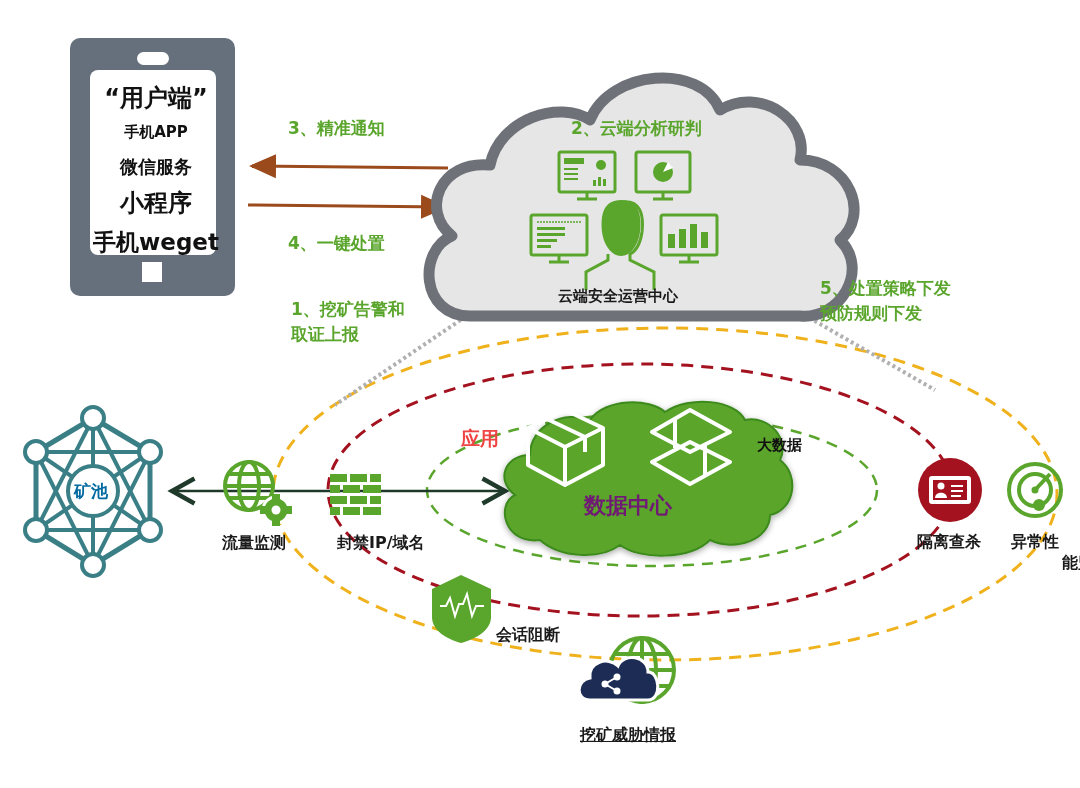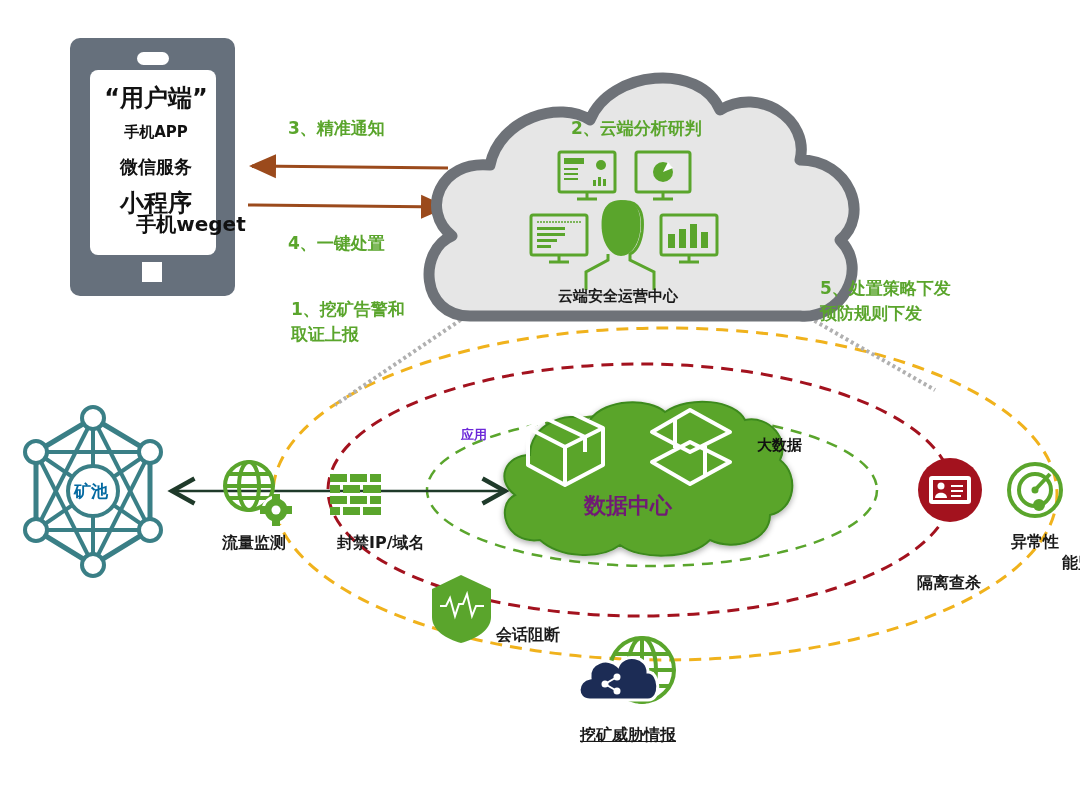--- a/index.html
+++ b/index.html
@@ -210,36 +210,36 @@
     <line x1="1035" y1="490" x2="1050" y2="474" stroke-width="4"></line>
     <circle cx="1035" cy="490" r="3.5" fill="#5aa52c" stroke="none"></circle>
     <circle cx="1039" cy="505" r="6" fill="#5aa52c" stroke="none"></circle>
   </g>
 </svg>
 
 <div class="phone-text" style="top:82px;font-size:24px;">“用户端”</div>
 <div class="phone-text" style="top:123px;font-size:15px;">手机APP</div>
 <div class="phone-text" style="top:155px;font-size:18px;">微信服务</div>
 <div class="phone-text" style="top:187px;font-size:24px;">小程序</div>
-<div class="phone-text" style="top:211px;font-size:20px;margin-left:35px;">手机weget</div>
+<div class="phone-text" style="top:227px;font-size:23px;">手机weget</div>
 
 <div class="lbl g" style="left:288px;top:117px;">3、精准通知</div>
 <div class="lbl g" style="left:288px;top:213px;margin-top:19px;">4、一键处置</div>
 <div class="lbl g" style="left:571px;top:117px;">2、云端分析研判</div>
 <div class="lbl k" style="left:558px;top:287px;font-size:15px;">云端安全运营中心</div>
 <div class="lbl g" style="left:291px;top:298px;">1、挖矿告警和</div>
 <div class="lbl g" style="left:291px;top:323px;">取证上报</div>
 <div class="lbl g" style="left:820px;top:277px;">5、处置策略下发</div>
 <div class="lbl g" style="left:820px;top:302px;">预防规则下发</div>
 
 <div class="lbl" style="left:74px;top:480px;font-size:17px;color:#0369a1;">矿池</div>
 
-<div class="lbl" style="left:461px;top:426px;font-size:13px;color:#6d28d9;">应用</div>
+<div class="lbl" style="left:461px;top:426px;font-size:19px;color:#ef4444;">应用</div>
 <div class="lbl" style="left:757px;top:436px;font-size:15px;color:#111;">大数据</div>
 <div class="lbl" style="left:584px;top:491px;font-size:22px;color:#701a75;">数据中心</div>
 
 <div class="lbl k" style="left:222px;top:533px;">流量监测</div>
 <div class="lbl k" style="left:337px;top:533px;">封禁IP/域名</div>
 <div class="lbl k" style="left:496px;top:625px;">会话阻断</div>
 <div class="lbl k" style="left:580px;top:725px;text-decoration:underline;">挖矿威胁情报</div>
-<div class="lbl k" style="left:917px;top:532px;margin-top:41px;">隔离查杀</div>
+<div class="lbl k" style="left:917px;top:532px;">隔离查杀</div>
 <div class="lbl k" style="left:1011px;top:532px;">异常性</div>
 <div class="lbl k" style="left:1014px;top:553px;margin-left:48px;">能监控</div>
 
 </body></html>

